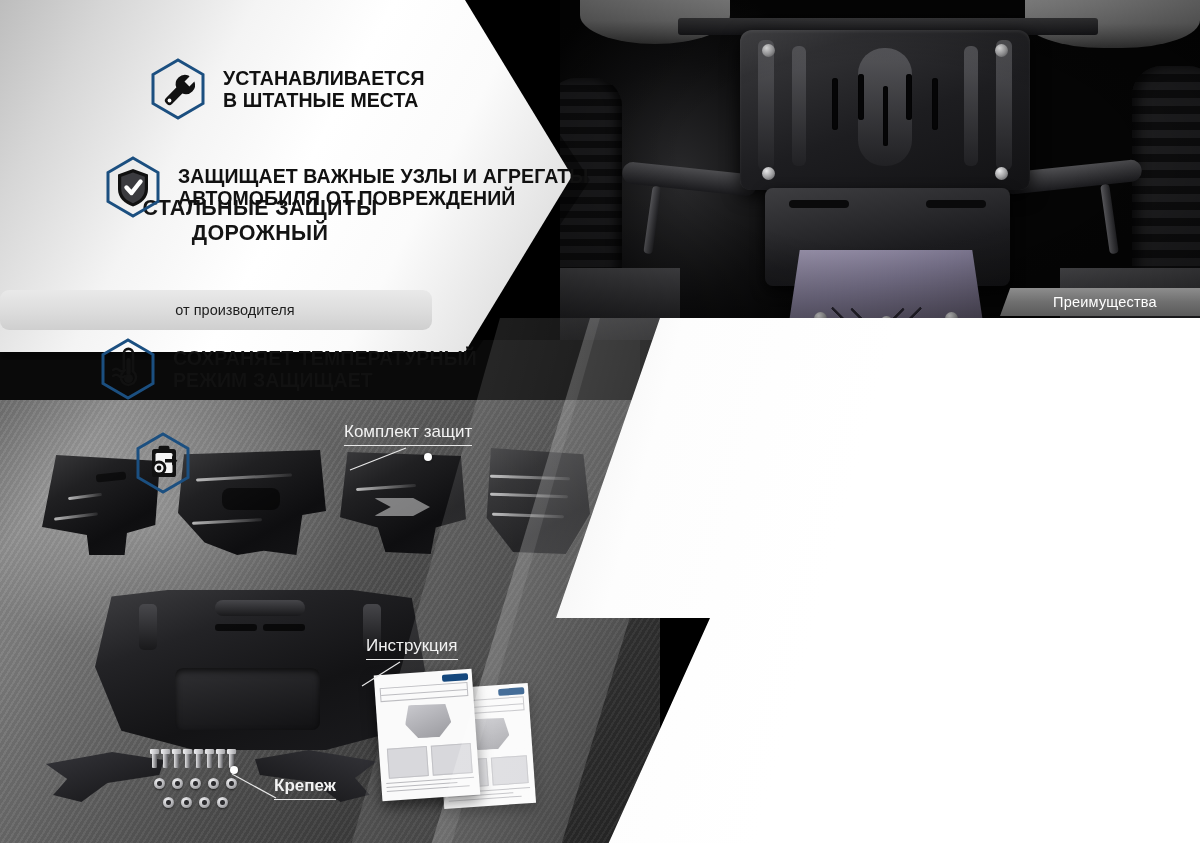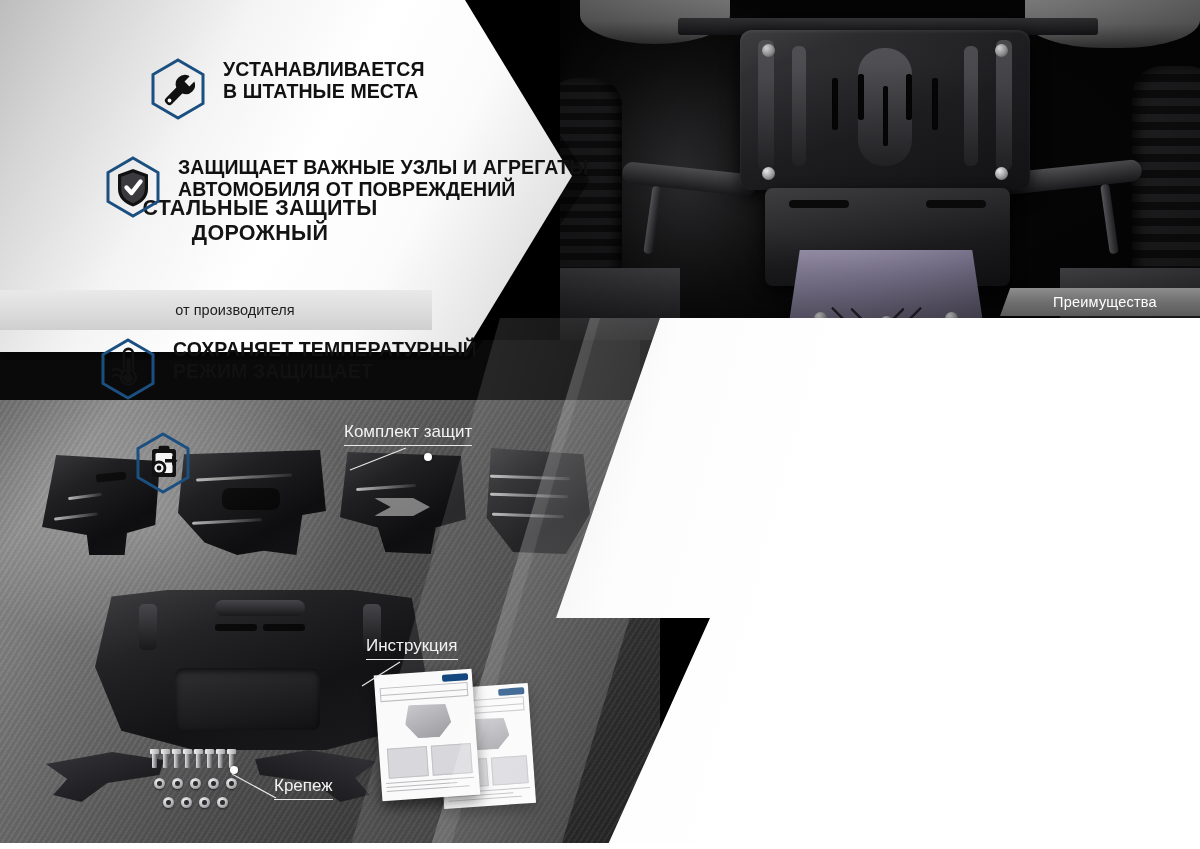--- a/index.html
+++ b/index.html
@@ -114,20 +114,21 @@
   .hero-title{
     position:absolute;left:60px;top:196px;width:400px;
     text-align:center;color:#141414;
     font-weight:bold;font-size:21.5px;line-height:1.17;letter-spacing:.3px;
     z-index:5;
   }
   .hero-strip{
     position:absolute;left:0;top:290px;width:432px;height:40px;
     background:linear-gradient(180deg,#e9e9e9 0%,#dcdcdc 55%,#cfcfcf 100%);
     z-index:5;
+    border-radius:9px;
   }
   .hero-strip .strip-txt{
     position:absolute;left:0;right:0;top:0;bottom:0;
     display:flex;align-items:center;justify-content:center;
     color:#1d1d1d;font-size:14.5px;
     padding-left:38px;
   }
 
   
   .photo-products{
@@ -224,21 +225,21 @@
     z-index:4;
   }
   .chev-far{
     position:absolute;left:350px;top:318px;width:330px;height:531px;
     background:linear-gradient(105deg,rgba(255,255,255,.16),rgba(255,255,255,.02));
     clip-path:polygon(150px 0, 250px 0, 100px 531px, 0 531px);
     z-index:3;
   }
 
   .features{position:absolute;left:0;top:0;width:680px;height:531px;z-index:6;}
-  .feature{position:absolute;display:flex;}
+  .feature{position:absolute;display:flex;align-items:center;}
   .feat-icon{width:56px;height:62px;flex:0 0 56px;position:relative;}
   .feat-text{
     margin-left:17px;color:#111;font-weight:bold;font-size:19.5px;line-height:1.14;
     letter-spacing:.1px;white-space:pre-line;
   }
 
   .f0{left:150px;top:58px;}
   .f1{left:105px;top:156px;}
   .f2{left:78px;top:252px;}
   .f3{left:100px;top:338px;}
@@ -432,21 +433,21 @@
 
   <div class="callout" style="left:366px;top:636px;">
     <u>Инструкция</u>
   </div>
   <div class="leader" style="left:360px;top:662px;">
     <svg width="42" height="26">
         <line x1="40" y1="0" x2="2" y2="24" stroke="#e8e8e8" stroke-width="1.2"></line>
       </svg>
   </div>
 
-  <div class="callout" style="left:274px;top:776px;">
+  <div class="callout" style="left:274px;top:776px;font-weight:bold;">
     <u>Крепеж</u>
   </div>
   <div class="leader" style="left:232px;top:774px;">
     <svg width="46" height="26">
         <line x1="0" y1="0" x2="44" y2="24" stroke="#e8e8e8" stroke-width="1.2"></line>
       </svg>
   </div>
   <div class="dot" style="left:230px;top:766px;"></div>
 
   <div class="chev-far"></div>

